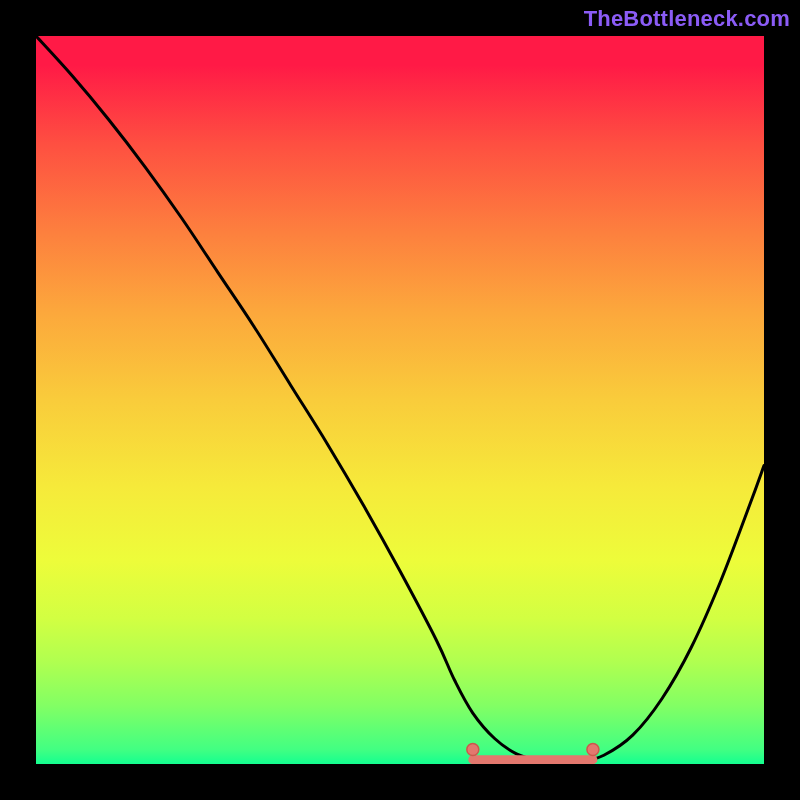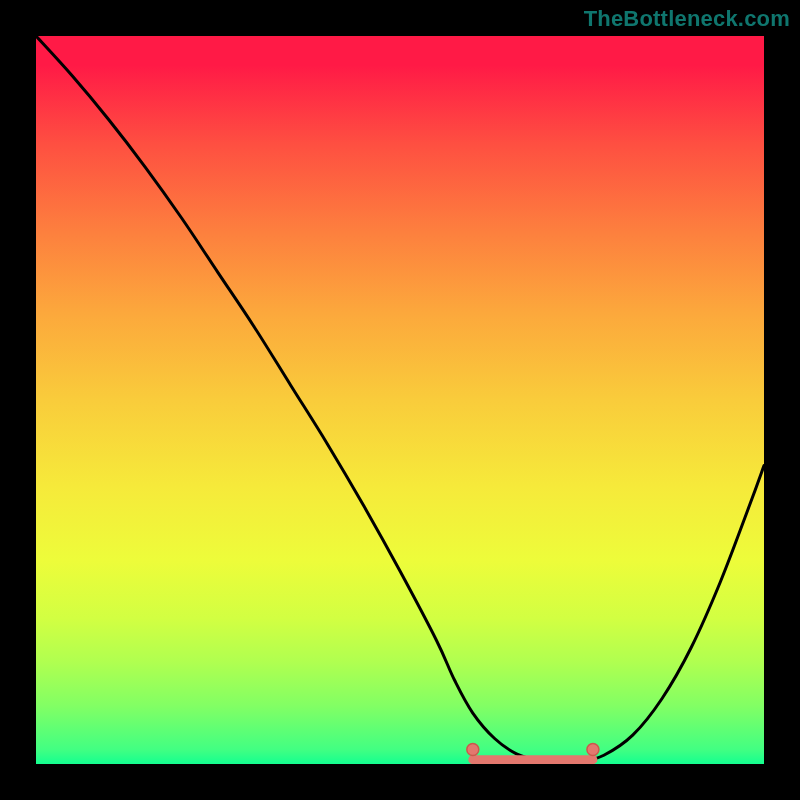--- a/index.html
+++ b/index.html
@@ -43,21 +43,21 @@
     width: 728px;
     height: 728px;
   }
   .watermark {
     position: absolute;
     top: 6px;
     right: 10px;
     font-family: Arial, Helvetica, sans-serif;
     font-size: 22px;
     font-weight: bold;
-    color: #0f766e;
+    color: #8b5cf6;
     letter-spacing: 0.2px;
   }
 </style>
 </head>
 <body>
 
 <div class="frame">
   <div class="gradient"></div>
   <svg class="curve" viewBox="0 0 728 728" preserveAspectRatio="none">
     <path id="curve-path" fill="none" stroke="#000000" stroke-width="3" stroke-linejoin="round" stroke-linecap="round" d="M 0.00 0.00 C 6.55 7.21, 23.30 24.97, 36.40 40.04 C 49.50 55.11, 59.70 67.34, 72.80 83.72 C 85.90 100.10, 96.10 113.35, 109.20 131.04 C 122.30 148.73, 132.50 163.00, 145.60 182.00 C 158.70 201.00, 168.90 216.94, 182.00 236.60 C 195.10 256.26, 205.30 270.89, 218.40 291.20 C 231.50 311.51, 241.70 328.47, 254.80 349.44 C 267.90 370.41, 278.10 386.06, 291.20 407.68 C 304.30 429.30, 314.50 446.63, 327.60 469.56 C 340.70 492.49, 350.90 510.84, 364.00 535.08 C 377.10 559.32, 390.57 584.58, 400.40 604.24 C 410.23 623.90, 412.05 631.18, 418.60 644.28 C 425.15 657.38, 429.59 666.56, 436.80 677.04 C 444.01 687.52, 450.78 695.18, 458.64 702.52 C 466.50 709.86, 472.62 713.88, 480.48 717.81 C 488.34 721.74, 494.46 722.92, 502.32 724.36 C 510.18 725.80, 516.30 725.68, 524.16 725.82 C 532.02 725.95, 538.14 726.27, 546.00 725.09 C 553.86 723.91, 558.67 723.98, 567.84 719.26 C 577.01 714.55, 586.48 709.10, 596.96 698.88 C 607.44 688.66, 615.60 678.20, 626.08 662.48 C 636.56 646.76, 644.72 632.49, 655.20 611.52 C 665.68 590.55, 673.84 571.55, 684.32 546.00 C 694.80 520.45, 705.58 490.53, 713.44 469.56 C 721.30 448.59, 725.38 436.73, 728.00 429.52"></path>

